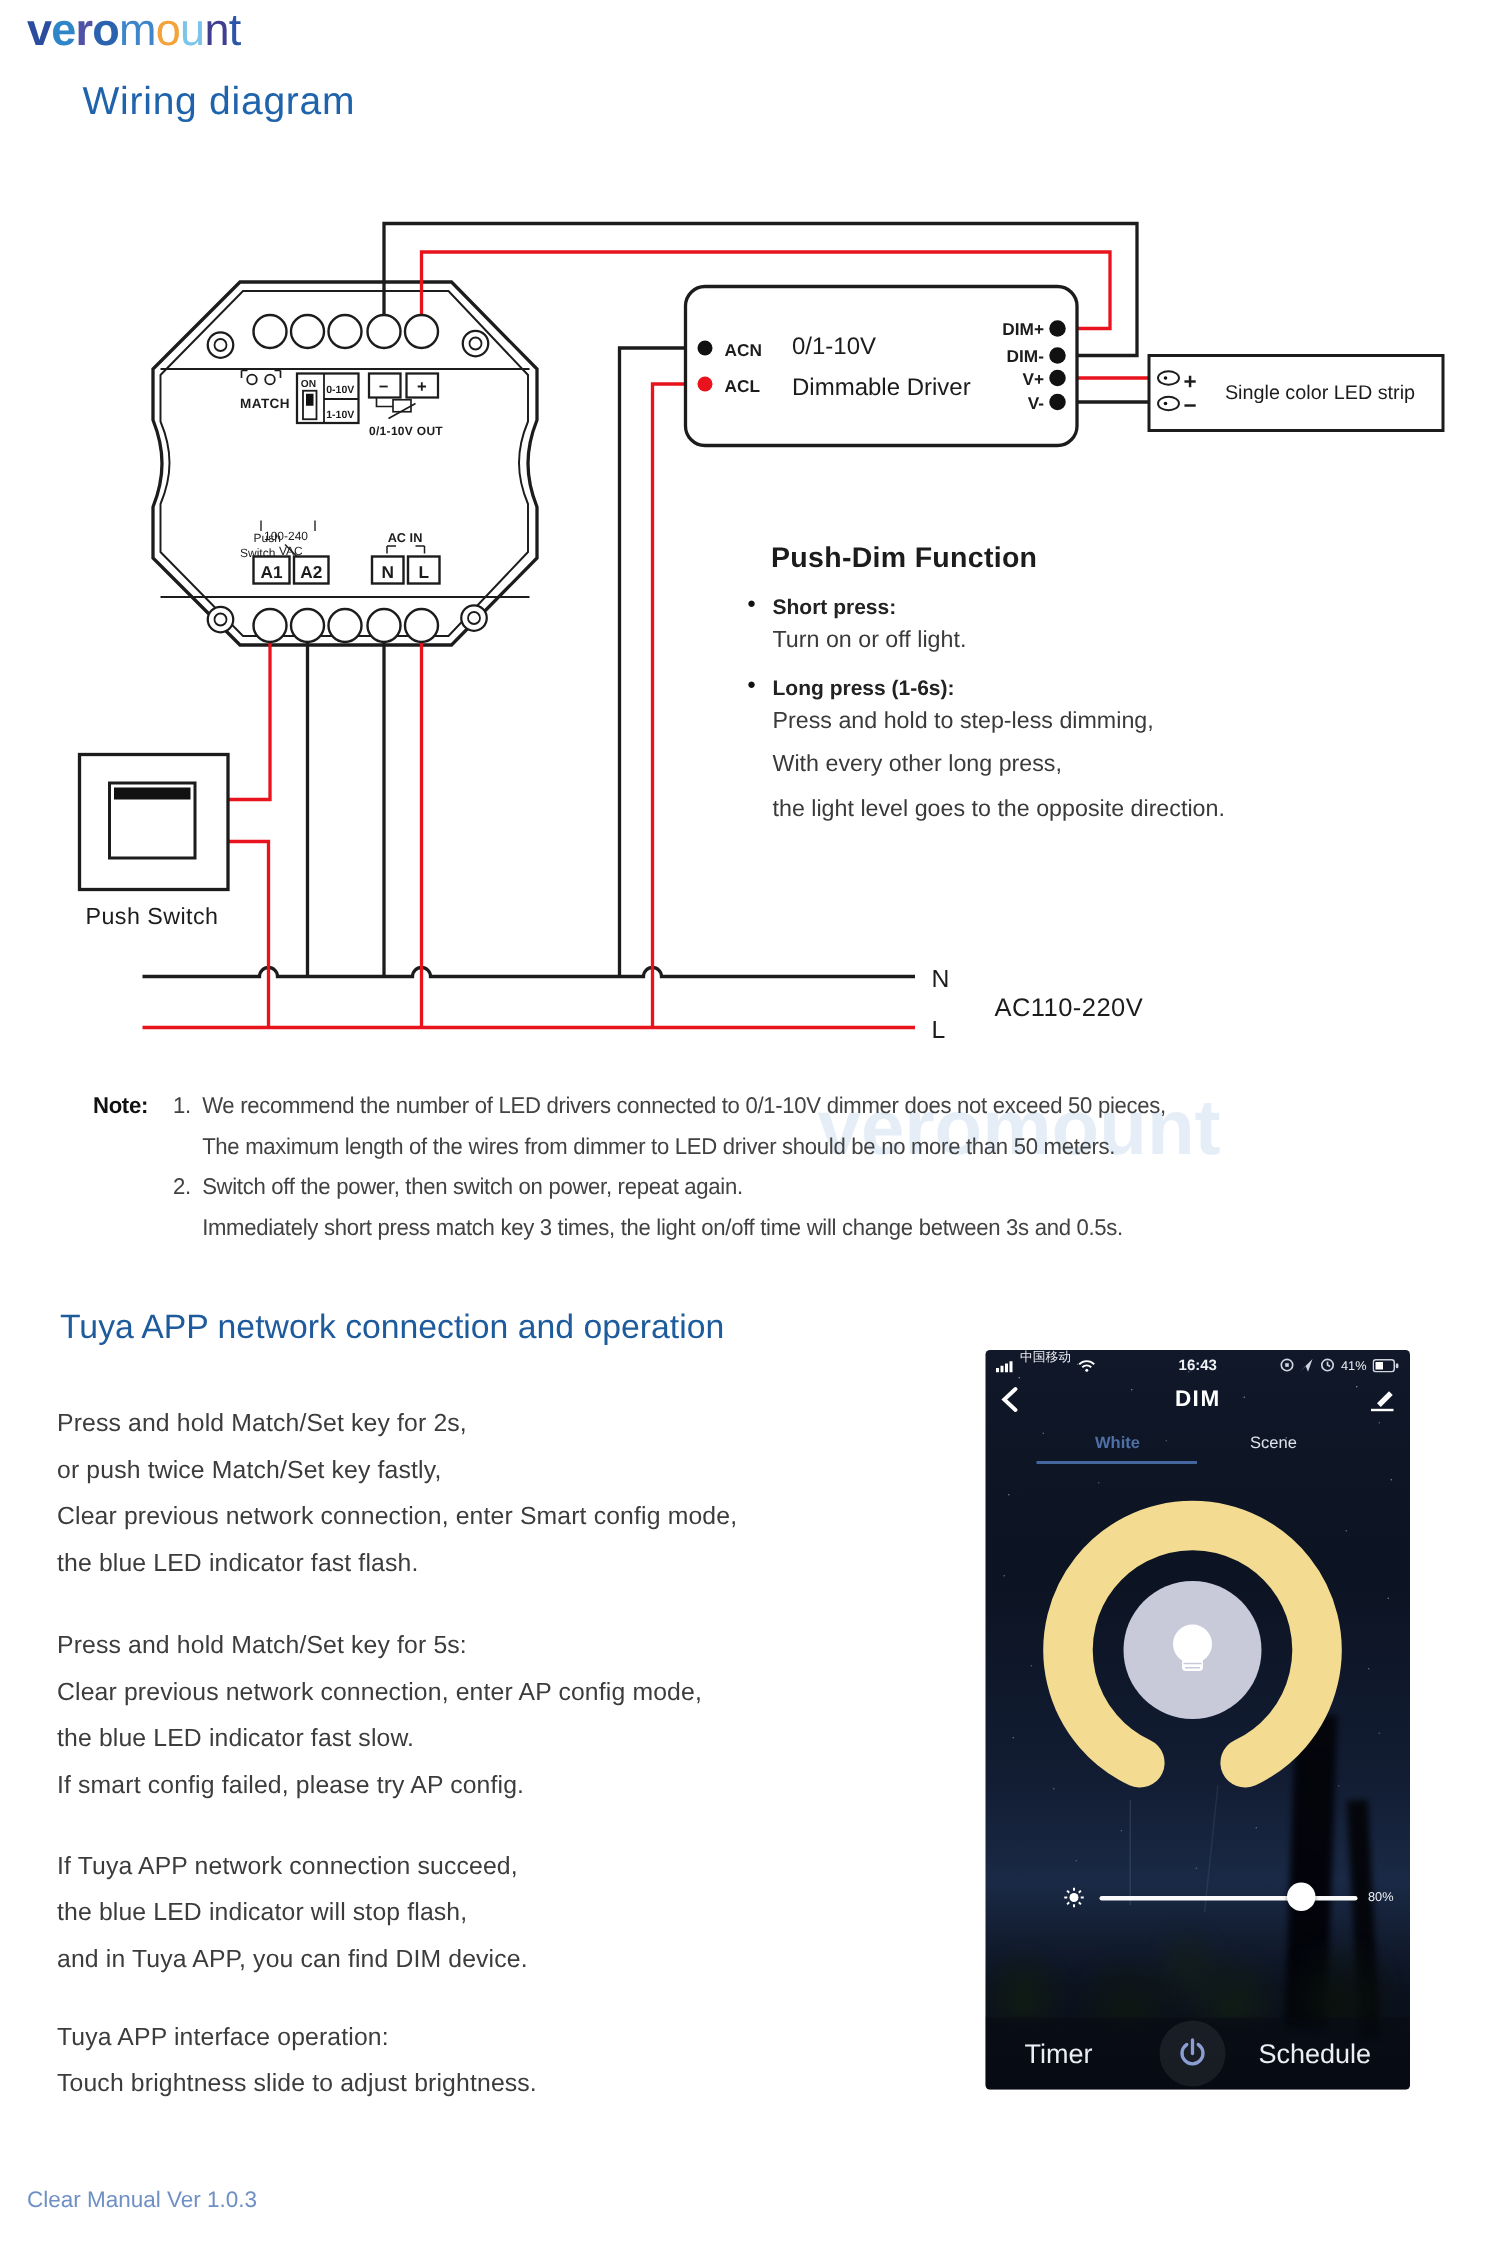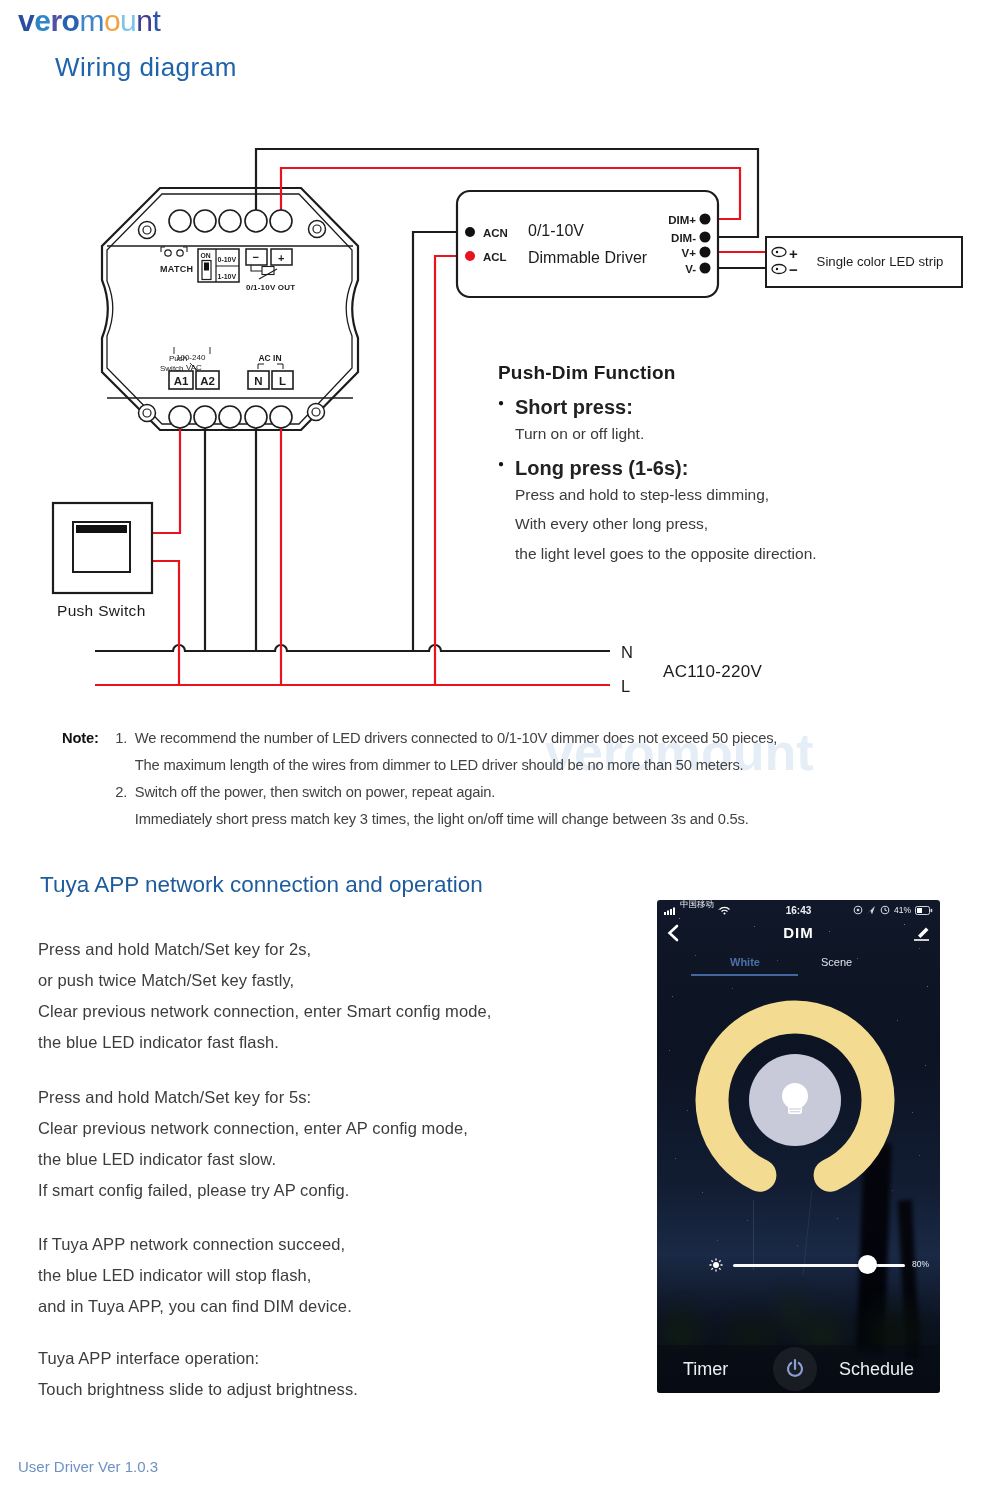--- a/index.html
+++ b/index.html
@@ -17,22 +17,22 @@
 
   
   .watermark{left:545px;top:722px;font-size:52px;font-weight:800;color:rgba(125,170,215,.20);z-index:0;}
 
   
   svg.diagram{left:0;top:0;z-index:1;}
   svg text{fill:#1c1c1c;font-family:"Liberation Sans",sans-serif;}
 
   
   .pushdim{left:498px;top:362px;width:480px;z-index:2;}
-  .pushdim h3{margin:0 0 12px 0;font-size:19px;font-weight:600;color:#1c1c1c;letter-spacing:.2px;}
-  .pd-label{font-size:20px;font-weight:700;color:#222;margin-top:8px;position:relative;padding-left:17px;}
+  .pushdim h3{margin:0 0 12px 16px;font-size:19px;font-weight:600;color:#1c1c1c;letter-spacing:.2px;}
+  .pd-label{font-size:14px;font-weight:700;color:#222;margin-top:8px;position:relative;padding-left:17px;}
   .pd-label::before{content:"●";position:absolute;left:0;top:1px;font-size:10px;color:#111;}
   .pd-line{font-size:15.5px;color:#3a3a3a;line-height:29.5px;padding-left:17px;}
 
   
   .note{left:62px;top:729px;width:920px;font-size:15.2px;color:#424242;z-index:2;
         transform:scaleX(.97);transform-origin:left top;letter-spacing:-.2px;}
   .note .row{position:absolute;white-space:nowrap;}
   .note b{color:#111;}
 
   
@@ -61,21 +61,21 @@
   .status .mid{position:absolute;left:0;right:0;text-align:center;font-size:10px;font-weight:700;}
   .status .right{margin-left:auto;display:flex;align-items:center;gap:4px;}
   .carrier{margin:0 4px 11px 3px;}
   .phead{position:absolute;left:0;top:16px;right:0;height:34px;}
   .back{position:absolute;left:10px;top:8px;}
   .ptitle{position:absolute;left:0;right:0;top:8px;text-align:center;color:#fff;
           font-size:15px;font-weight:700;letter-spacing:1px;}
   .edit{position:absolute;right:9px;top:7px;}
   .tabs{position:absolute;left:0;top:50px;right:0;height:26px;font-size:11px;}
   .tab-white{position:absolute;left:60px;top:6px;width:56px;text-align:center;color:#4e70a6;font-weight:600;}
-  .tab-scene{position:absolute;left:164px;top:6px;width:56px;text-align:left;color:#dfe3ec;}
+  .tab-scene{position:absolute;left:164px;top:6px;width:56px;text-align:center;color:#dfe3ec;}
   .tab-underline{position:absolute;left:34px;top:74px;width:107px;height:2px;background:#44669e;}
   .trunk1{position:absolute;left:203px;top:243px;width:28px;height:210px;background:linear-gradient(#04060c,#02030a);
           filter:blur(2px);transform:rotate(2deg);}
   .trunk2{position:absolute;left:245px;top:300px;width:14px;height:160px;background:#04060c;filter:blur(2px);transform:rotate(-3deg);}
   .stem1{position:absolute;left:96px;top:300px;width:1px;height:70px;background:rgba(170,190,215,.14);}
   .stem2{position:absolute;left:150px;top:290px;width:1px;height:85px;background:rgba(170,190,215,.10);transform:rotate(6deg);}
   .foliage{position:absolute;left:0;bottom:44px;width:283px;height:92px;filter:blur(4px);
      background:
       radial-gradient(45px 50px at 25px 75px, rgba(16,28,18,.95), transparent 70%),
       radial-gradient(55px 60px at 95px 85px, rgba(14,24,16,.9), transparent 70%),
@@ -372,13 +372,13 @@
     <span>Schedule</span>
   </div>
   <div class="power-btn">
     <svg width="26" height="26" fill="none" stroke="#8b9ed2" stroke-width="2.2" stroke-linecap="round">
       <path d="M9.2,7 A7,7 0 1 0 16.8,7"></path>
       <path d="M13,4 V13"></path>
     </svg>
   </div>
 </div>
 
-<div class="abs footer">User Driver Ver 1.0.3</div>
+<div class="abs footer">Clear Manual Ver 1.0.3</div>
 
 </body></html>

